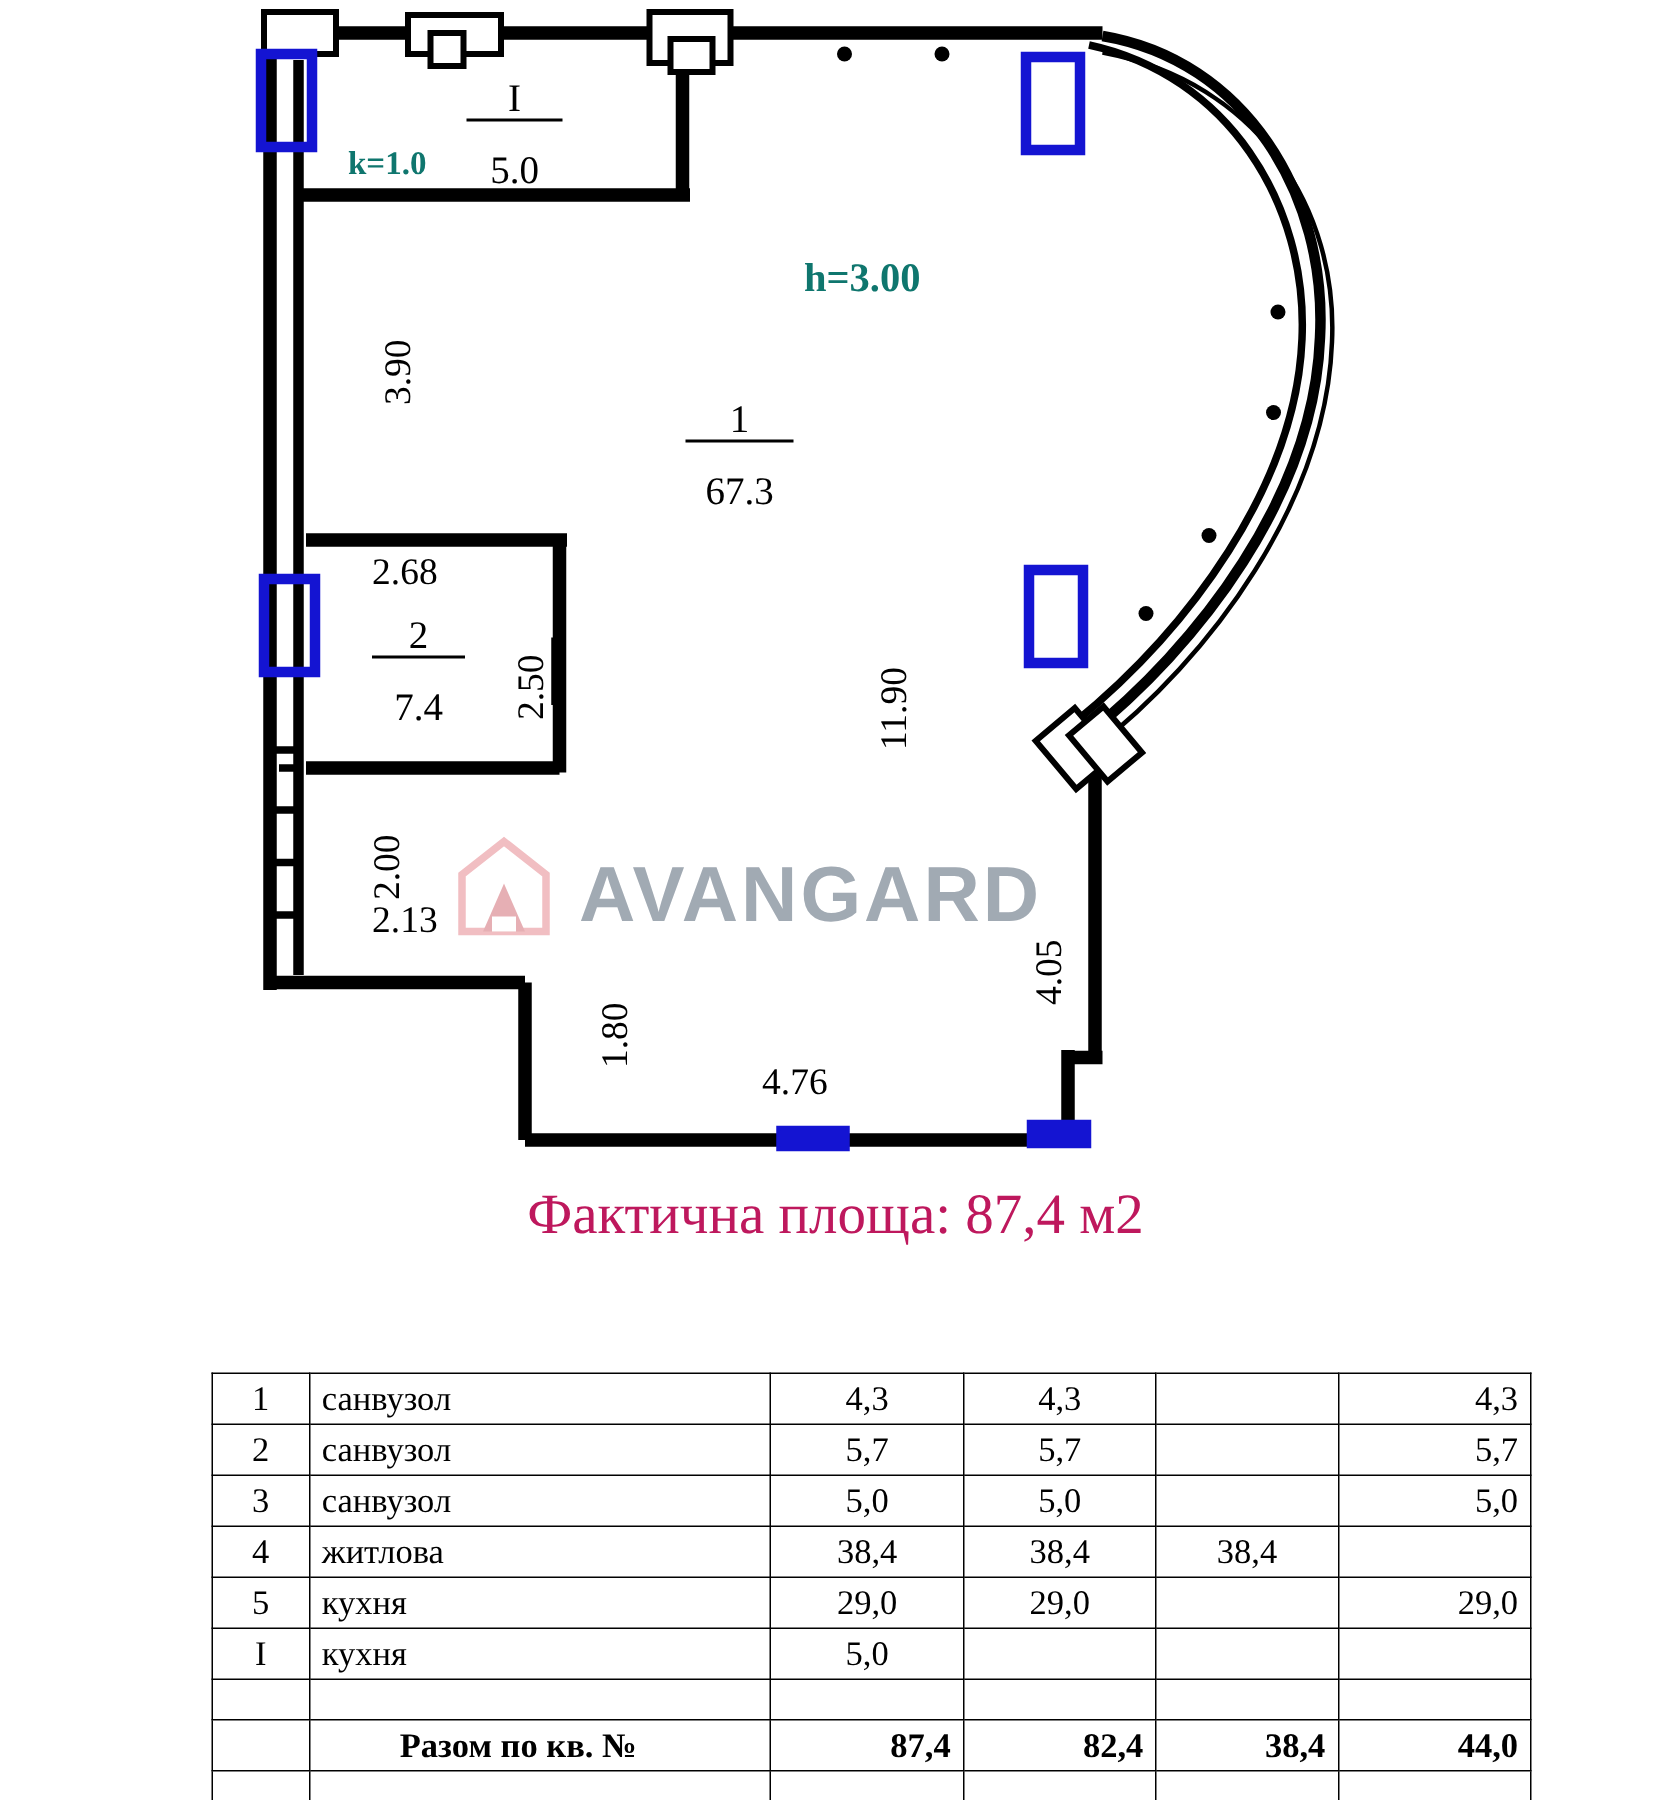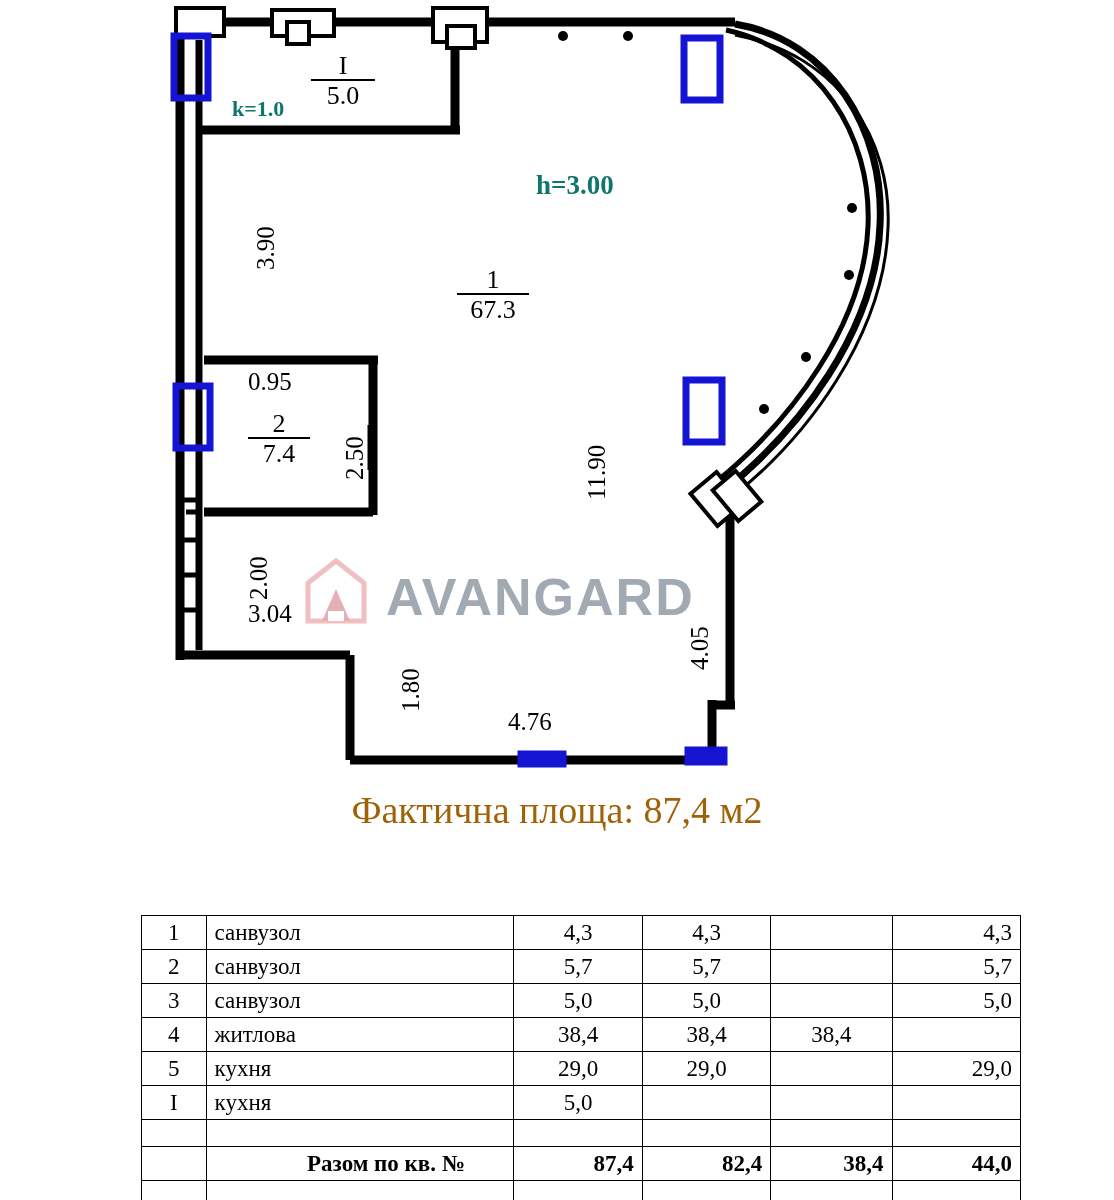--- a/index.html
+++ b/index.html
@@ -44,21 +44,21 @@
     white-space: nowrap;
   }
   .room-num {
     font-size: 26px;
     line-height: 1.05;
   }
   .room-area {
     font-size: 26px;
     line-height: 1.05;
     border-top: 2px solid #000;
-    padding-top: 1px;
+    padding-top: 19px;
   }
   .blue-note {
     position: absolute;
     color: #0f766e;
     font-family: "Liberation Serif", serif;
     font-weight: bold;
     white-space: nowrap;
   }
   #watermark {
     position: absolute;
@@ -83,21 +83,21 @@
     font-weight: bold;
   }
   #total-area {
     position: absolute;
     left: 0;
     top: 788px;
     width: 1114px;
     text-align: center;
     font-family: "Liberation Serif", serif;
     font-size: 38px;
-    color: #a16207;
+    color: #be185d;
   }
   #table-wrap {
     position: absolute;
     left: 141px;
     top: 915px;
     width: 880px;
   }
   table.areas {
     border-collapse: collapse;
     width: 880px;
@@ -113,21 +113,20 @@
   td.c-name { width: 310px; text-align: left; }
   td.c-v1 { width: 140px; text-align: center; }
   td.c-v2 { width: 140px; text-align: center; }
   td.c-v3 { width: 130px; text-align: center; }
   td.c-v4 { width: 140px; text-align: right; padding-right: 22px; }
   tr.blank td { height: 26px; }
   tr.total td {
     font-weight: bold;
   }
   tr.total td.c-name {
-    text-align: center;
     padding-left: 60px;
   }
   tr.total td.c-v1, tr.total td.c-v2, tr.total td.c-v3 { text-align: right; }
   tr.total td.c-v4 { text-align: right; }
   tr.tail td { height: 22px; }
 </style>
 </head>
 <body>
 
 <div id="plan-wrap">
@@ -207,27 +206,27 @@
       <rect x="686" y="380" width="36" height="62"></rect>
     </g>
     <g fill="#1414d2" stroke="#1414d2" stroke-width="3">
       <rect x="519" y="752" width="46" height="14"></rect>
       <rect x="686" y="748" width="40" height="16"></rect>
     </g>
   </svg>
 
   <div class="dim-label dim-vert" style="left:252px; top:270px;">3.90</div>
 
-  <div class="dim-label" style="left:248px; top:368px;">0.95</div>
+  <div class="dim-label" style="left:248px; top:368px;">2.68</div>
 
   <div class="dim-label dim-vert" style="left:341px; top:480px;">2.50</div>
 
   <div class="dim-label dim-vert" style="left:245px; top:600px;">2.00</div>
 
-  <div class="dim-label" style="left:248px; top:600px;">3.04</div>
+  <div class="dim-label" style="left:248px; top:600px;">2.13</div>
 
   <div class="dim-label dim-vert" style="left:397px; top:712px;">1.80</div>
 
   <div class="dim-label" style="left:508px; top:708px;">4.76</div>
 
   <div class="dim-label dim-vert" style="left:686px; top:670px;">4.05</div>
 
   <div class="dim-label dim-vert" style="left:583px; top:500px;">11.90</div>
 
   <div class="blue-note" style="left:536px; top:170px; font-size:27px;">h=3.00</div>

